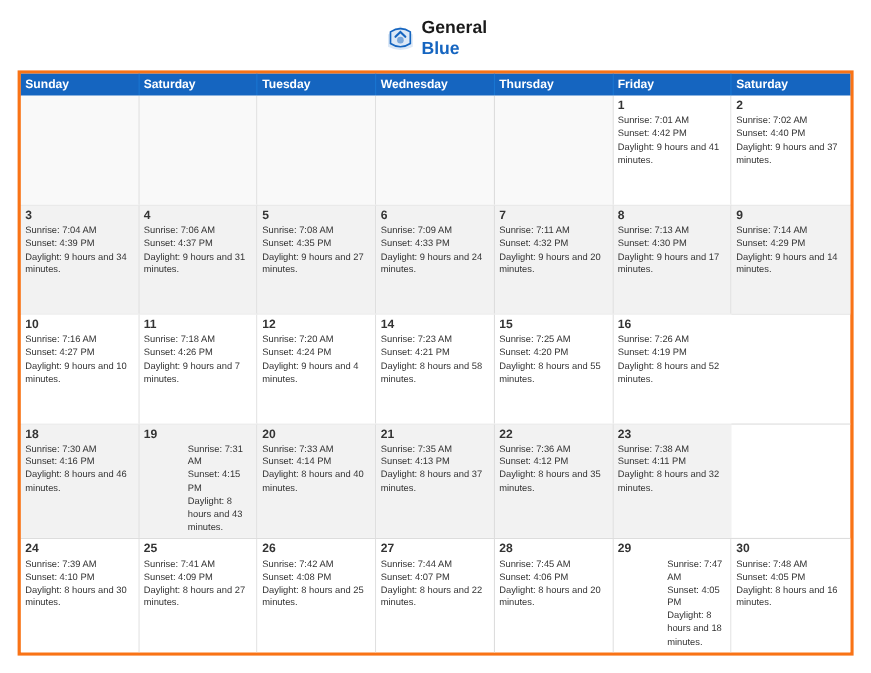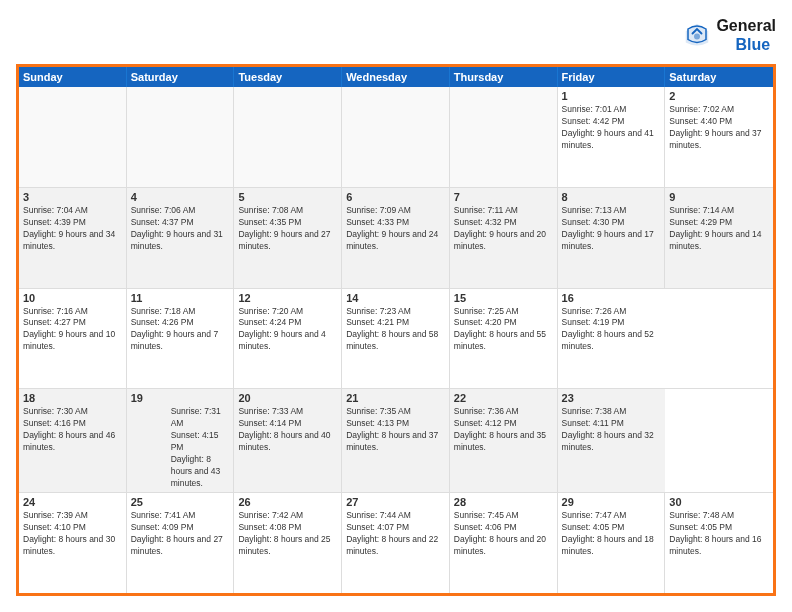--- a/index.html
+++ b/index.html
@@ -12,21 +12,21 @@
     }
     .page {
       width: 792px;
       height: 612px;
       padding: 16px;
       display: flex;
       flex-direction: column;
     }
     .header {
       display: flex;
-      justify-content: flex-end;
+      justify-content: center;
       align-items: flex-start;
       margin-bottom: 10px;
     }
     .logo {
       display: flex;
       align-items: center;
     }
     .logo-icon {
       width: 30px;
       height: 30px;
@@ -108,21 +108,21 @@
       <svg class="logo-icon" viewBox="0 0 40 40">
         <rect x="0" y="0" width="40" height="40" fill="none"></rect>
 
         <path d="M20 5 L35 15 L35 30 Q20 38 5 30 L5 15 Z" fill="#1565c0" opacity="0.15"></path>
         <path d="M8 12 Q20 4 32 12 L32 26 Q20 34 8 26 Z" fill="none" stroke="#1565c0" stroke-width="2"></path>
         <path d="M14 18 L20 12 L26 18" fill="none" stroke="#1565c0" stroke-width="2.5" stroke-linecap="round"></path>
         <circle cx="20" cy="22" r="4" fill="#1565c0" opacity="0.5"></circle>
       </svg>
       <div>
         <div style="font-size:16px;font-weight:bold;color:#1a1a1a;line-height:1.2;">General</div>
-        <div style="font-size:16px;font-weight:bold;color:#1565c0;line-height:1.2;margin-left:19px;">Blue</div>
+        <div style="font-size:16px;font-weight:bold;color:#1565c0;line-height:1.2;">Blue</div>
       </div>
     </div>
     <div class="title-block">
       <div class="month-title"></div>
       <div class="subtitle"></div>
     </div>
   </div>
 
   <div class="calendar">
     <div class="cal-header">
@@ -300,21 +300,21 @@
 Daylight: 8 hours and 22 minutes.</div>
           </div>
           <div class="cal-cell">
             <span class="day-num">28</span>
             <div class="cell-text" style="white-space: pre-line;">Sunrise: 7:45 AM
 Sunset: 4:06 PM
 Daylight: 8 hours and 20 minutes.</div>
           </div>
           <div class="cal-cell">
             <span class="day-num">29</span>
-            <div class="cell-text" style="white-space: pre-line;">Sunrise: 7:47 AM
+            <div class="cell-text" style="white-space: pre-line; margin-left: 45px;">Sunrise: 7:47 AM
 Sunset: 4:05 PM
 Daylight: 8 hours and 18 minutes.</div>
           </div>
           <div class="cal-cell">
             <span class="day-num">30</span>
             <div class="cell-text" style="white-space: pre-line;">Sunrise: 7:48 AM
 Sunset: 4:05 PM
 Daylight: 8 hours and 16 minutes.</div>
           </div>
         </div>

